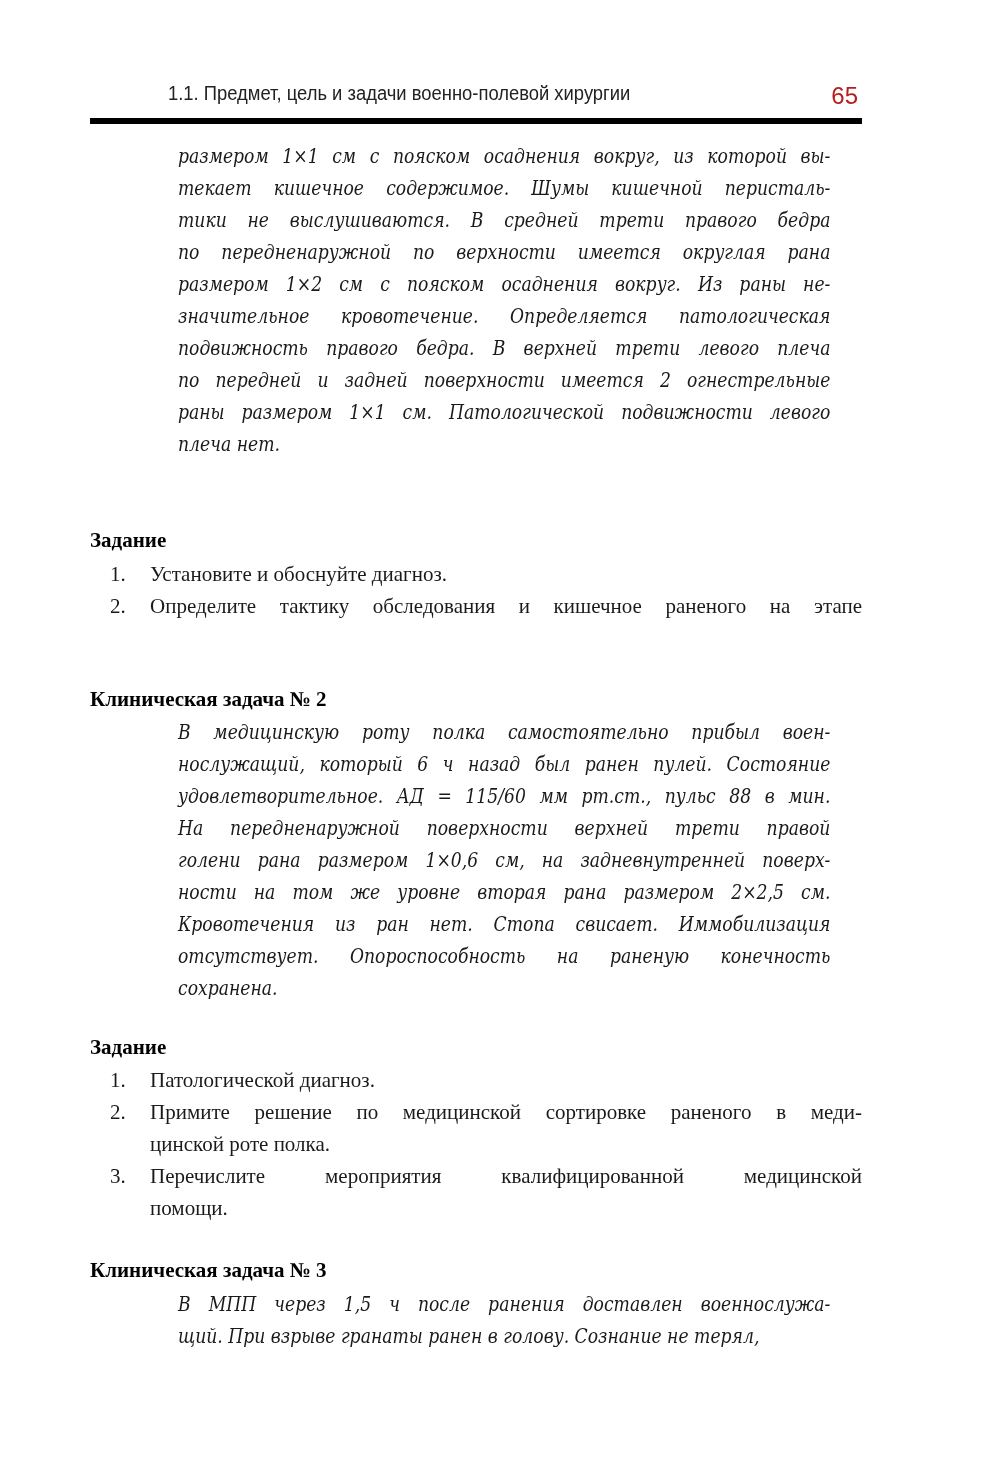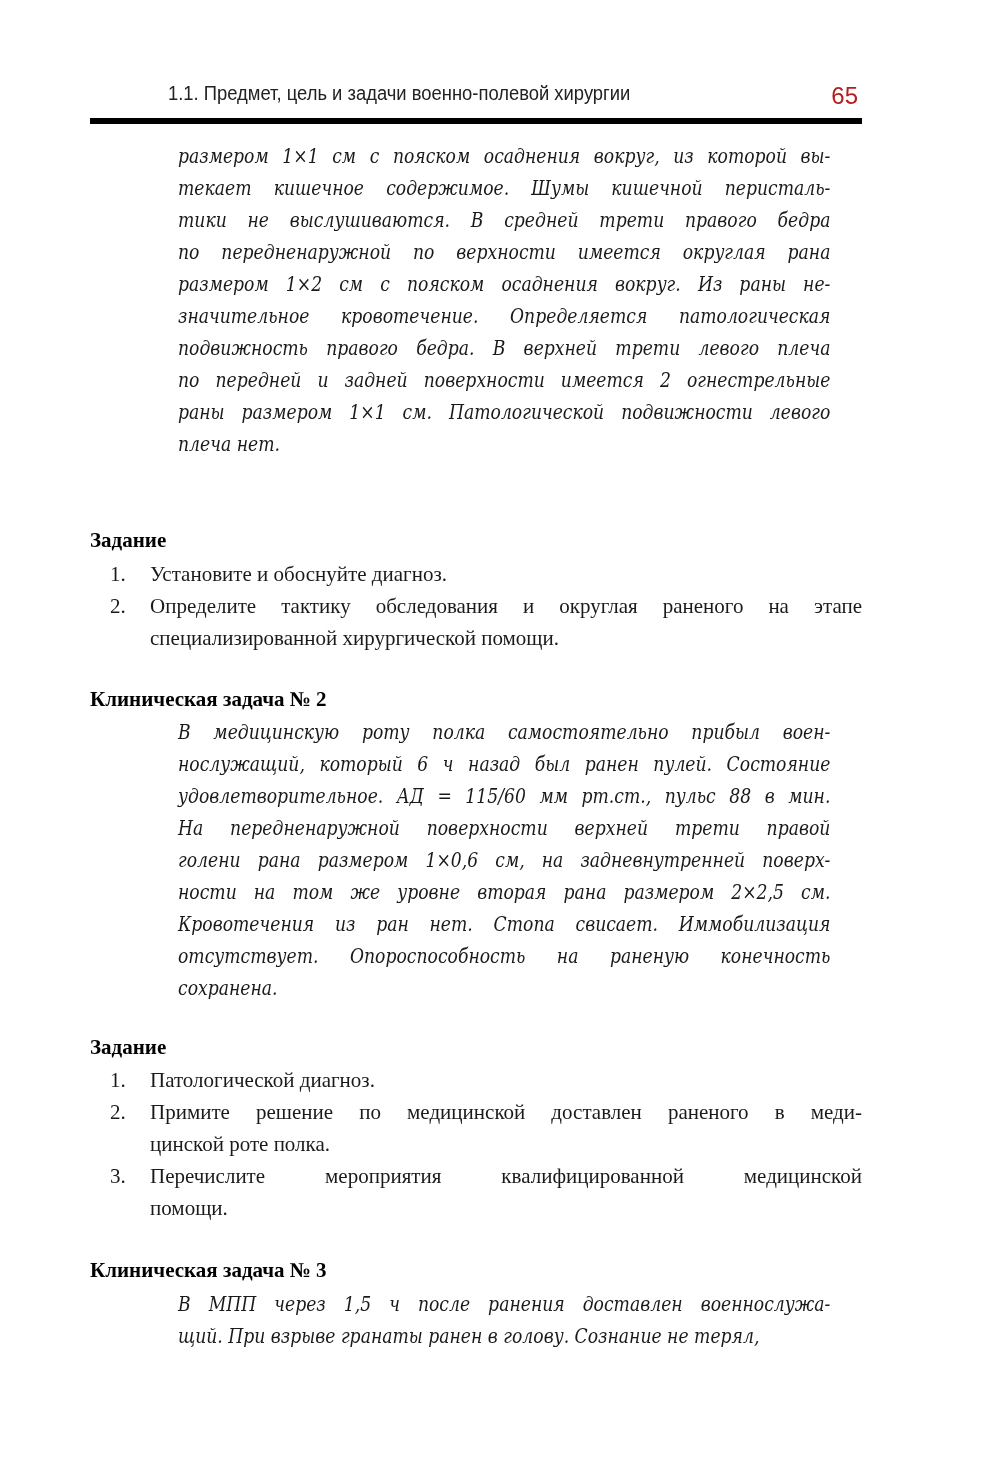--- a/index.html
+++ b/index.html
@@ -39,22 +39,21 @@
 </div>
 
 <div class="heading" style="top:528px;">Задание</div>
 <div class="list" style="top:558px;">
   <div class="item">
     <span class="num">1.</span>
     <span class="ln last">Установите и обоснуйте диагноз.</span>
   </div>
   <div class="item">
     <span class="num">2.</span>
-    <span class="ln">Определите тактику обследования и округлая раненого на этапе</span>
-    <span class="ln last">специализированной хирургической помощи.</span>
+    <span class="ln">Определите тактику обследования и кишечное раненого на этапе</span>
   </div>
 </div>
 
 <div class="heading" style="top:687px;">Клиническая задача № 2</div>
 <div class="ital" style="top:716px;">
   <span class="ln">В медицинскую роту полка самостоятельно прибыл воен-</span>
   <span class="ln">нослужащий, который 6 ч назад был ранен пулей. Состояние</span>
   <span class="ln">удовлетворительное. АД = 115/60 мм рт.ст., пульс 88 в мин.</span>
   <span class="ln">На передненаружной поверхности верхней трети правой</span>
   <span class="ln">голени рана размером 1×0,6 см, на задневнутренней поверх-</span>
@@ -65,21 +64,21 @@
 </div>
 
 <div class="heading" style="top:1035px;">Задание</div>
 <div class="list" style="top:1064px;">
   <div class="item">
     <span class="num">1.</span>
     <span class="ln last">Патологической диагноз.</span>
   </div>
   <div class="item">
     <span class="num">2.</span>
-    <span class="ln">Примите решение по  медицинской доставлен раненого в меди-</span>
+    <span class="ln">Примите решение по  медицинской сортировке раненого в меди-</span>
     <span class="ln last">цинской роте полка.</span>
   </div>
   <div class="item">
     <span class="num">3.</span>
     <span class="ln">Перечислите мероприятия квалифицированной медицинской</span>
     <span class="ln last">помощи.</span>
   </div>
 </div>
 
 <div class="heading" style="top:1258px;">Клиническая задача № 3</div>

